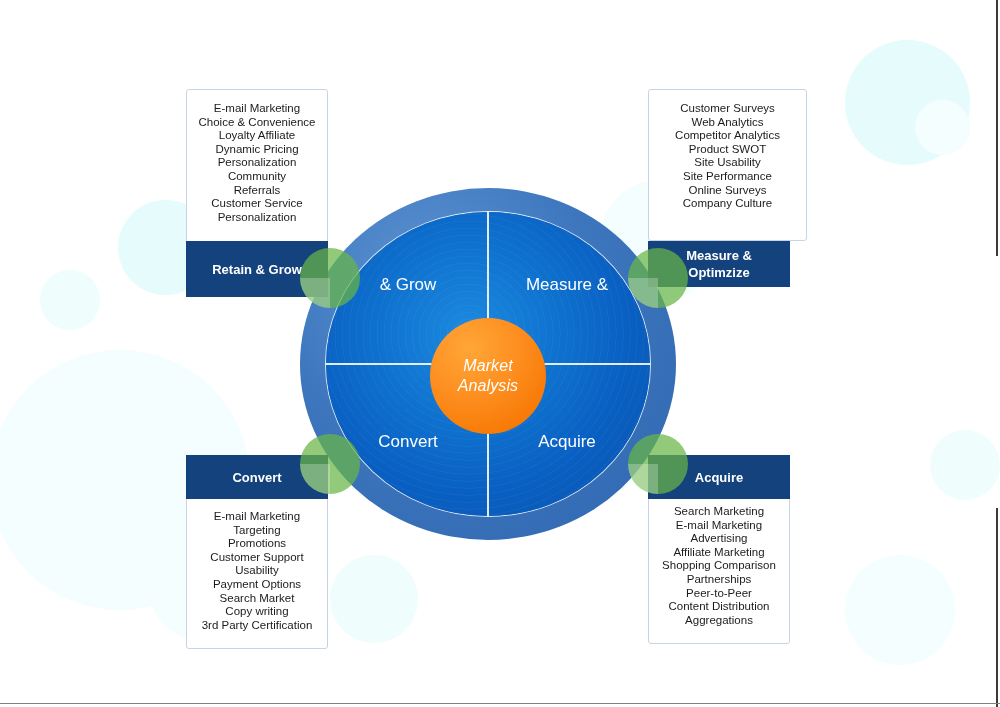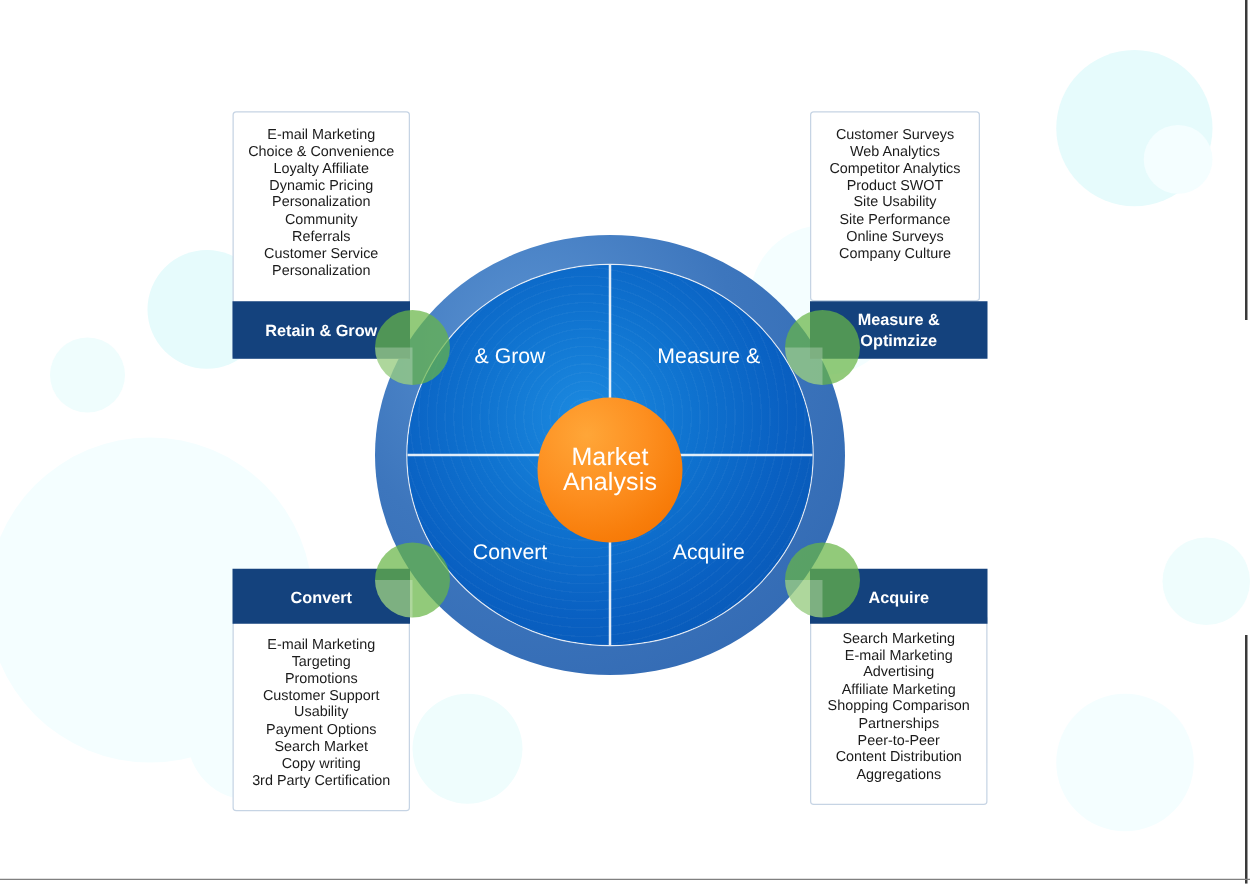--- a/index.html
+++ b/index.html
@@ -107,24 +107,25 @@
     height: 116px;
     border-radius: 50%;
     background: radial-gradient(circle at 34% 26%, #ffa638 0%, #fd8f20 42%, #f87d0a 72%, #f26f00 100%);
     display: flex;
     flex-direction: column;
     align-items: center;
     justify-content: center;
   }
   .hub-line {
     color: #ffffff;
-    font-size: 20px;
+    font-size: 16px;
     line-height: 20px;
     text-align: center;
     letter-spacing: 0.1px;
+    font-style: italic;
   }
   
   .quad-label {
     position: absolute;
     color: #ffffff;
     font-size: 17px;
     line-height: 22px;
     text-align: center;
     width: 150px;
   }
@@ -251,21 +252,21 @@
       <li>Loyalty Affiliate</li>
       <li>Dynamic Pricing</li>
       <li>Personalization</li>
       <li>Community</li>
       <li>Referrals</li>
       <li>Customer Service</li>
       <li>Personalization</li>
     </ul>
   </div>
 
-  <div class="info-box layer-boxes" style="left:648px; top:89px; width:136px; height:152px;">
+  <div class="info-box layer-boxes" style="left:648px; top:89px; width:159px; height:152px;">
     <ul class="box-list">
       <li>Customer Surveys</li>
       <li>Web Analytics</li>
       <li>Competitor Analytics</li>
       <li>Product SWOT</li>
       <li>Site Usability</li>
       <li>Site Performance</li>
       <li>Online Surveys</li>
       <li>Company Culture</li>
     </ul>
@@ -292,21 +293,21 @@
       <li>Advertising</li>
       <li>Affiliate Marketing</li>
       <li>Shopping Comparison</li>
       <li>Partnerships</li>
       <li>Peer-to-Peer</li>
       <li>Content Distribution</li>
       <li>Aggregations</li>
     </ul>
   </div>
 
-  <div class="header-bleed layer-header" style="left:186px; top:241px; width:142px; height:46px;">
+  <div class="header-bleed layer-header" style="left:186px; top:241px; width:142px; height:56px;">
     <span>Retain &amp; Grow</span>
   </div>
 
   <div class="header-bleed layer-header" style="left:648px; top:241px; width:142px; height:46px; flex-direction:column;">
     <span>Measure &amp;</span>
     <span>Optimzize</span>
   </div>
 
   <div class="header-bleed layer-header" style="left:186px; top:455px; width:142px; height:44px;">
     <span>Convert</span>

